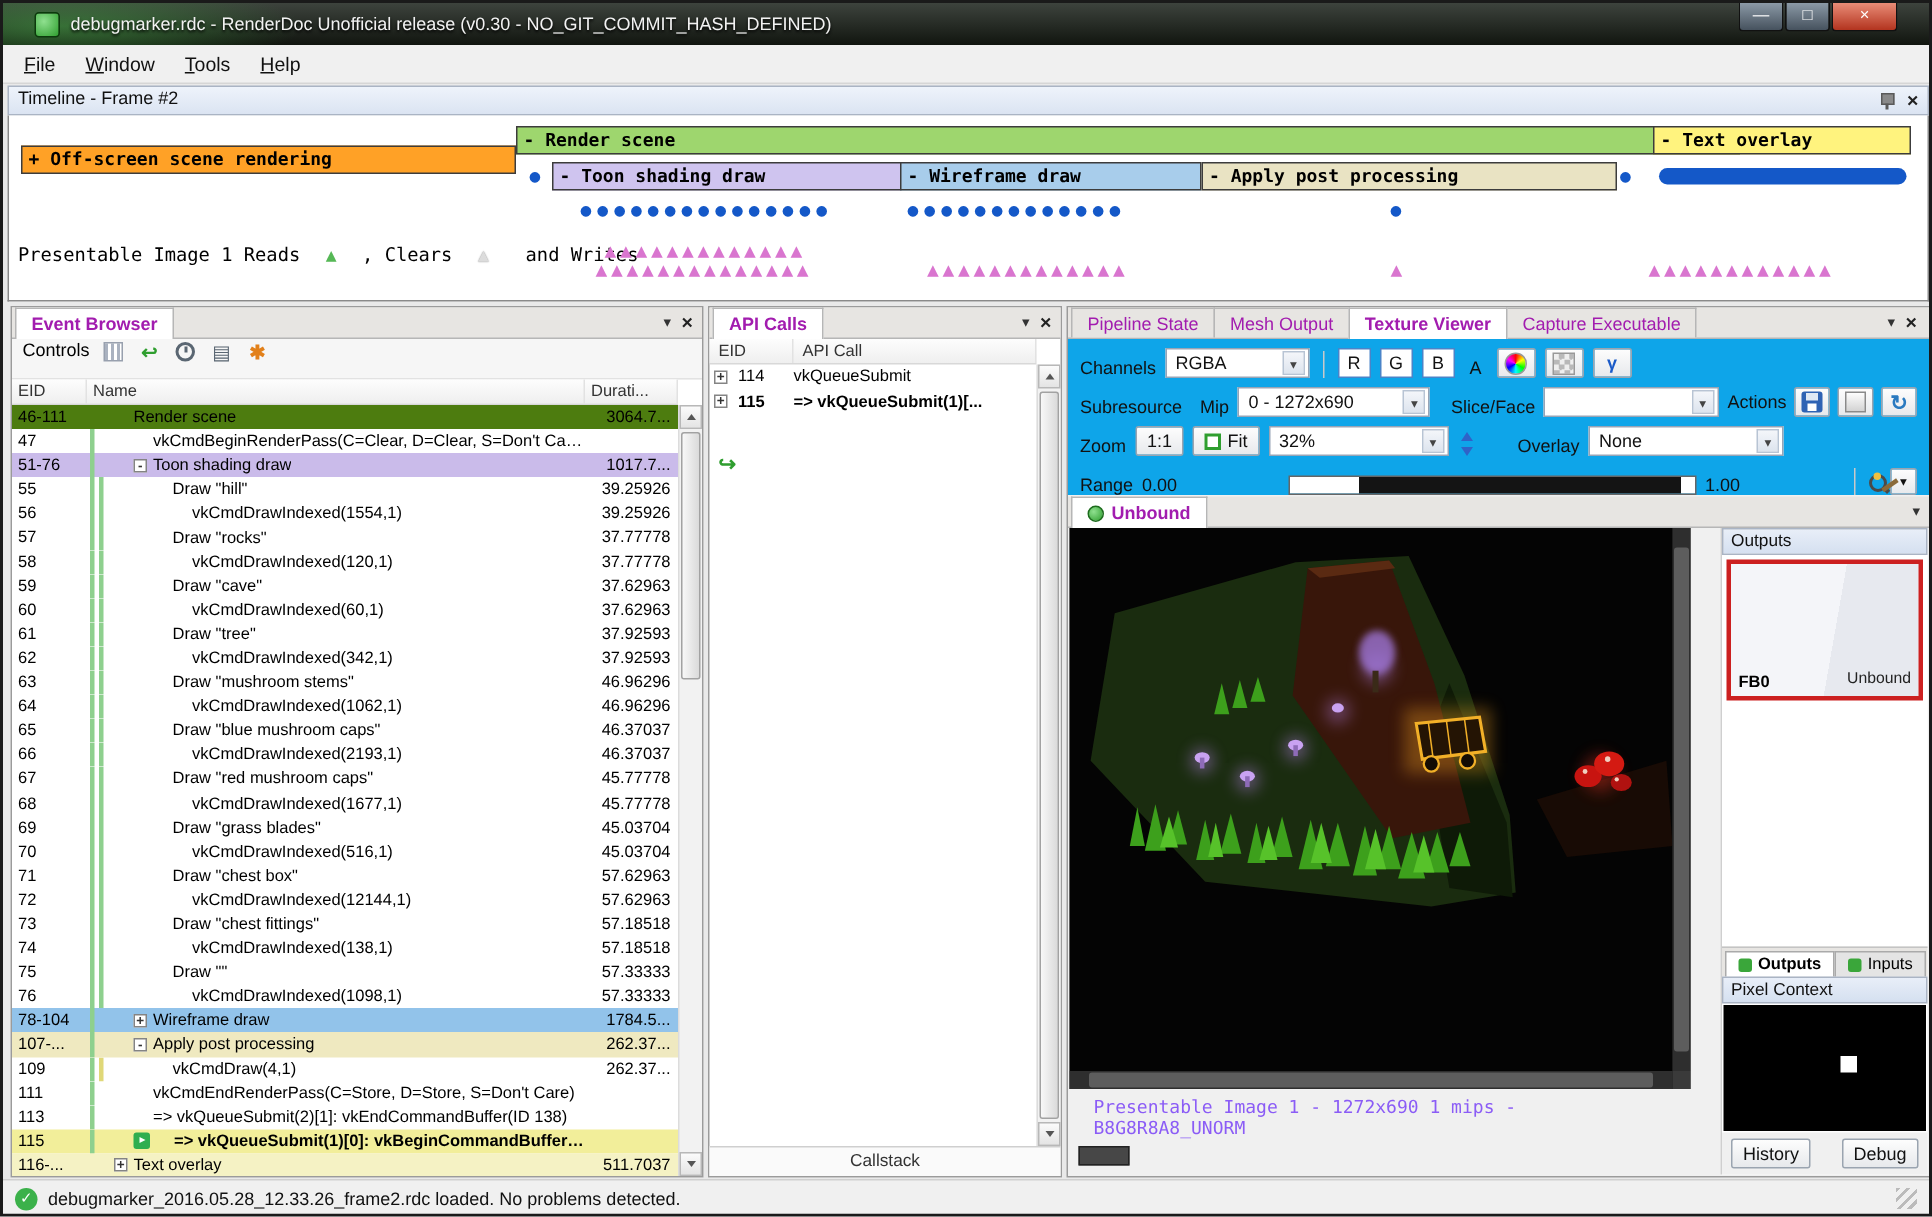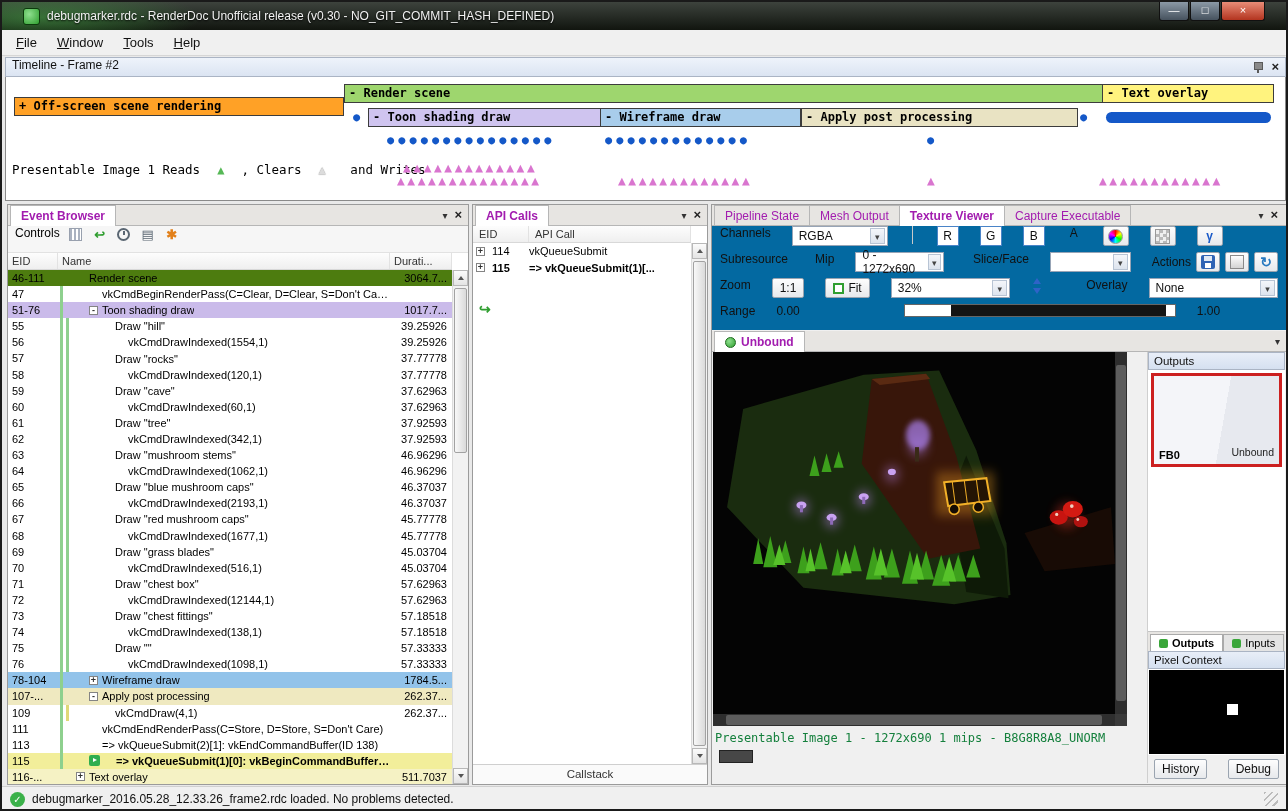--- a/index.html
+++ b/index.html
@@ -120,21 +120,21 @@
   .apirow{display:grid;grid-template-columns:56px 1fr;height:16.5px;line-height:16px;font-size:11px}
   .apirow[data-bold="true"]{font-weight:bold}
   .api-eid{display:flex;align-items:center;padding-left:3px;gap:3px}
   .api-foot{position:absolute;left:0;right:0;bottom:0;height:20px;border-top:1px solid #cfcfcf;background:#fafafa;
     text-align:center;font-size:11.5px;color:#333;line-height:19px}
   .api-cur{position:absolute;left:6px;top:96px;color:#2f9e2f;font-weight:bold;font-size:14px}
   .api .vscroll{top:38px;bottom:20px}
 
   
   .tv{left:709px;top:202px;width:576px;height:581px;background:#f0f0f0}
-  .tv-row{display:flex;align-items:flex-start;gap:21px;height:26px;padding:0 8px;background:#0369a1;font-size:12px;color:#111}
+  .tv-row{display:flex;align-items:flex-end;gap:6px;height:26px;padding:0 8px;background:#0ea5e9;font-size:12px;color:#111}
   .combo{display:inline-flex;align-items:center;justify-content:space-between;background:#fff;border:1px solid #97a4b6;height:20px;padding:0 2px 0 6px;font-size:12px}
   .ca{width:15px;height:16px;text-align:center;font-size:9px;color:#444;line-height:16px;background:linear-gradient(#f4f6fa,#dde4ee);border:1px solid #b8c4d4;margin-left:5px}
   .btn{display:inline-flex;align-items:center;justify-content:center;gap:4px;background:linear-gradient(#fdfdfd,#e7e9ec);
     border:1px solid #9aa4b0;border-radius:2px;height:20px;padding:0 7px;font-size:12px;color:#111}
   .chbtn{width:22px;height:20px;display:inline-flex;align-items:center;justify-content:center;border:1px solid #4a84c8;background:#fff;font-size:12px}
   .chA{width:16px;text-align:center}
   .gammabtn{color:#1a5ac8;font-weight:bold}
   .wheel-ic{width:15px;height:15px;border-radius:50%;background:conic-gradient(#f00,#ff0,#0f0,#0ff,#00f,#f0f,#f00);border:1px solid #999}
   .checker-ic{width:15px;height:15px;border:1px solid #999;background:repeating-conic-gradient(#b9b9b9 0 25%,#efefef 0 50%) 0 0/7px 7px}
   .vsep{width:1px;height:18px;background:#c9c9c9;margin:0 3px}
@@ -163,21 +163,21 @@
 
   .tex-area{position:absolute;left:1px;right:1px;top:147px;bottom:1px;background:#f0f0f0;display:flex}
   .tex-left{width:416px;flex:0 0 416px}
   .viewport{position:relative;width:414px;height:374px;background:#111}
   .viewport svg{position:absolute;left:0;top:0;width:402px;height:362px}
   .tex-h{position:absolute;left:0;right:12px;bottom:0;height:12px;background:#2e2e2e}
   .tex-h .thumb{position:absolute;left:13px;right:13px;top:1px;bottom:1px;background:#5d5d5d;border-radius:2px}
   .tex-v{position:absolute;right:0;top:0;bottom:12px;width:12px;background:#2e2e2e}
   .tex-v .thumb{position:absolute;top:13px;bottom:13px;left:1px;right:1px;background:#5d5d5d;border-radius:2px}
   .tex-hbtn{position:absolute;width:12px;height:12px;background:#3a3a3a}
-  .tex-status{font:12px "DejaVu Sans Mono",monospace;color:#15803d;padding:5px 2px 2px}
+  .tex-status{font:12px "DejaVu Sans Mono",monospace;color:#8b5cf6;padding:5px 16px 2px}
   .tex-swatch{width:34px;height:13px;background:#474747;border:1px solid #222;margin:3px 0 0 6px}
 
   .tex-gap{flex:1}
   .sidebar{width:138px;flex:0 0 138px;display:flex;flex-direction:column;background:#fff;border-left:1px solid #cfcfcf}
   .sb-head{height:18px;background:linear-gradient(#e8eef8,#d5e0f0);border:1px solid #aab4c4;font-size:11.5px;padding:2px 5px;color:#111}
   .fb-wrap{height:102px;background:#fff;padding:3px}
   .fb-box{height:94px;border:3px solid #cc2020;background:linear-gradient(100deg,#f4f5f9 55%,#e7e9ef 55%);position:relative}
   .fb-label{position:absolute;left:5px;bottom:3px;font-weight:bold;font-size:11px;color:#000}
   .fb-status{position:absolute;right:5px;bottom:6px;font-size:10.5px;color:#222}
   .sb-fill{flex:1;background:#fff}

